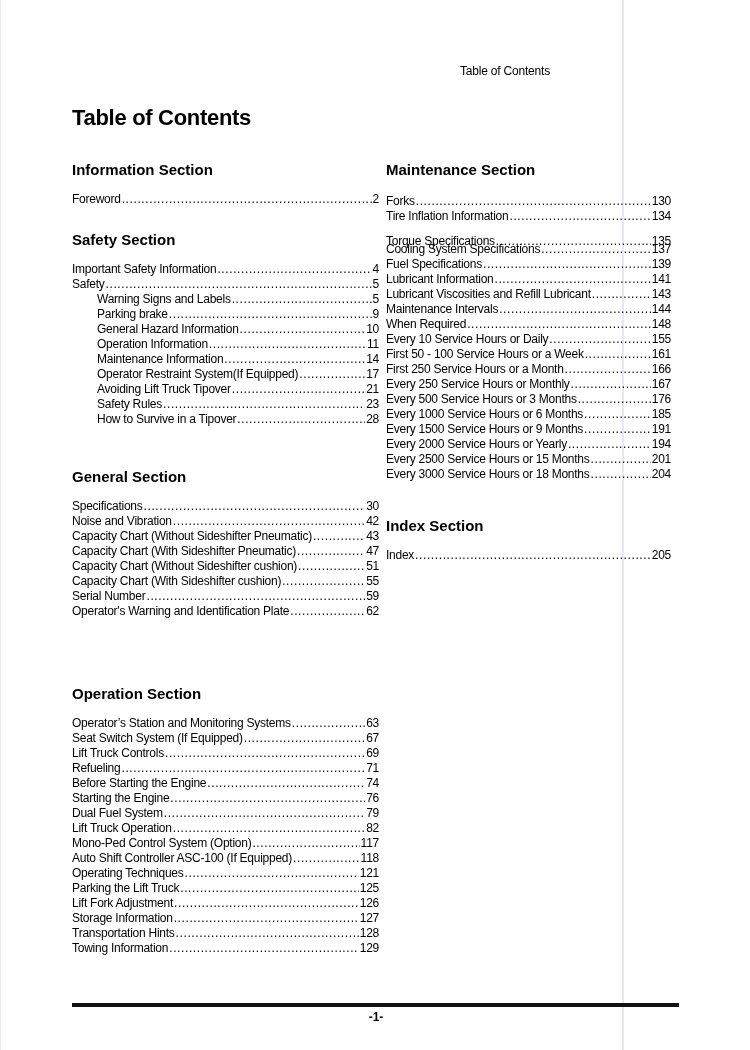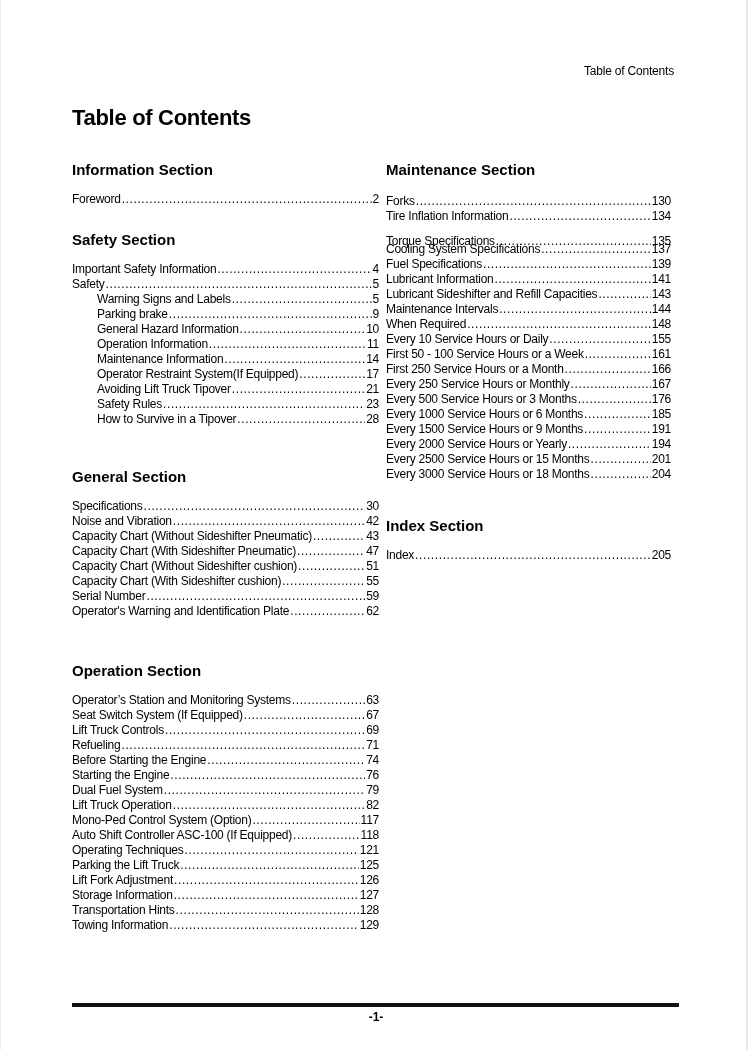--- a/index.html
+++ b/index.html
@@ -1,18 +1,18 @@
 <!DOCTYPE html>
 <html><head>
 <meta charset="utf-8">
 <style>
   html, body { margin: 0; padding: 0; background: #ffffff; }
   body { width: 750px; height: 1050px; position: relative; overflow: hidden;
          font-family: "Liberation Sans", sans-serif; color: #000; }
-  .page { position: absolute; left: 0; top: 0; width: 748px; height: 1050px;
+  .page { position: absolute; left: 0; top: 0; width: 624px; height: 1050px;
           border-left: 1px solid #ececf2; border-right: 2px solid #e8e8f0; box-sizing: border-box; }
   .running-header { position: absolute; right: 72px; top: 64px; font-size: 12px; letter-spacing: -0.2px; }
   .page-title { position: absolute; left: 71px; top: 105px; margin: 0; font-size: 22px; font-weight: bold; letter-spacing: -0.3px; }
   .col { position: absolute; width: 307px; }
   .col-left { left: 71px; top: 160px; }
   .col-right { left: 385px; top: 160px; width: 285px; }
   .section { margin: 0; }
   .section-title { font-size: 15px; font-weight: bold; margin: 0; height: 20px; line-height: 20px; }
   .entries { margin-top: 12px; }
   .entry { display: flex; align-items: baseline; font-size: 12px; line-height: 15px; height: 15px; letter-spacing: -0.25px; white-space: nowrap; }
@@ -147,21 +147,21 @@
             <span class="p">59</span>
           </div>
         <div class="entry">
             <span class="t">Operator's Warning and Identification Plate</span>
             <span class="dots"></span>
             <span class="p">62</span>
           </div>
       </div>
     </div>
 
-    <div class="section" style="margin-top:42px">
+    <div class="section" style="margin-top:65px">
       <div class="section-title">Operation Section</div>
       <div class="entries">
         <div class="entry">
             <span class="t">Operator’s Station and Monitoring Systems</span>
             <span class="dots"></span>
             <span class="p">63</span>
           </div>
         <div class="entry">
             <span class="t">Seat Switch System (If Equipped)</span>
             <span class="dots"></span>
@@ -270,21 +270,21 @@
             <span class="t">Fuel Specifications</span>
             <span class="dots"></span>
             <span class="p">139</span>
           </div>
         <div class="entry">
             <span class="t">Lubricant Information</span>
             <span class="dots"></span>
             <span class="p">141</span>
           </div>
         <div class="entry">
-            <span class="t">Lubricant Sideshifter and Refill Capacities</span>
+            <span class="t">Lubricant Viscosities and Refill Lubricant</span>
             <span class="dots"></span>
             <span class="p">143</span>
           </div>
         <div class="entry">
             <span class="t">Maintenance Intervals</span>
             <span class="dots"></span>
             <span class="p">144</span>
           </div>
         <div class="entry">
             <span class="t">When Required</span>

